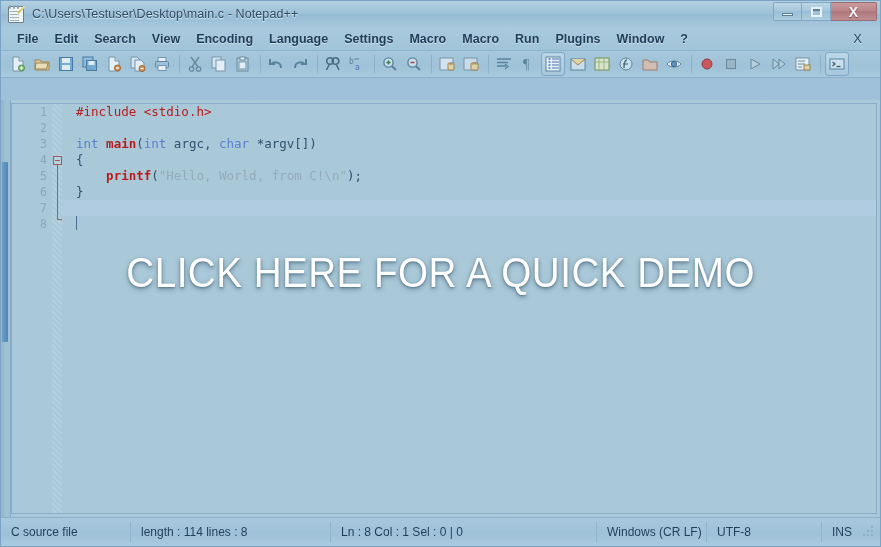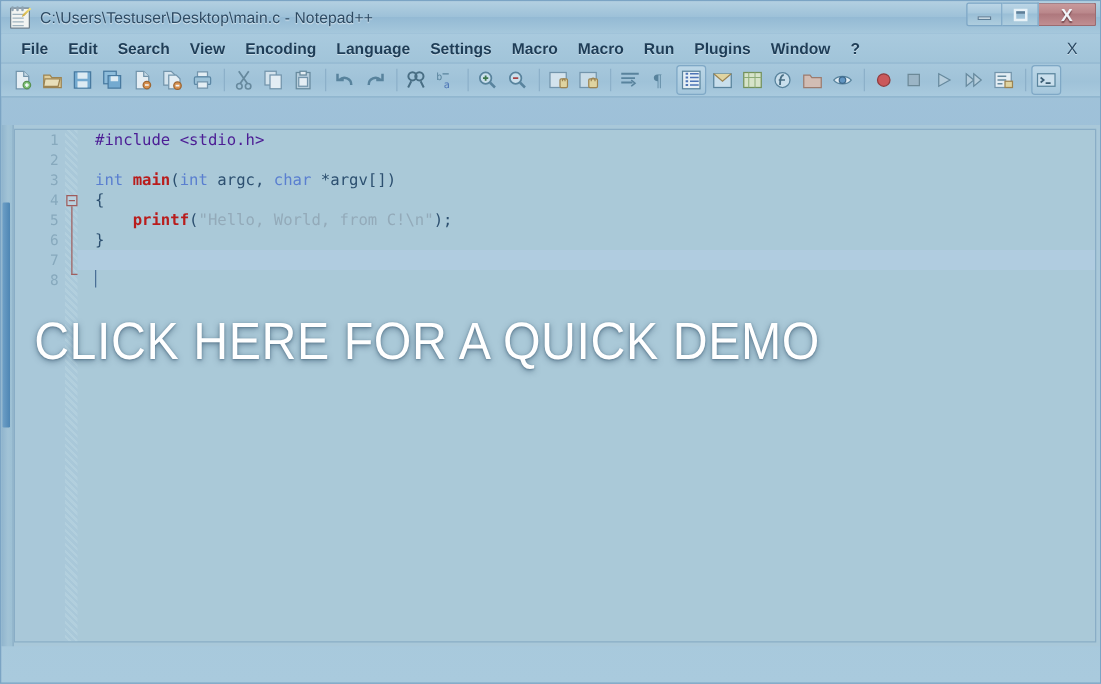--- a/index.html
+++ b/index.html
@@ -188,35 +188,35 @@
   }
   .fold-foot{
     position:absolute;left:45px;top:115px;width:5px;height:1px;background:#a06060;
   }
   .code{
     position:absolute;left:50px;top:0;right:0;height:100%;
     font-family:"DejaVu Sans Mono",monospace;font-size:12.5px;
   }
   .cl{height:16px;line-height:16px;padding-left:14px;white-space:pre;color:#3a5e78;}
   .cl.cur{background:#b0cce0;}
-  .tok-pre{color:#4c1d95;}
+  .tok-pre{color:#b91c1c;}
   .tok-kw{color:#5a7fd0;}
   .tok-fn{color:#b91c1c;font-weight:bold;}
   .tok-id{color:#2d5070;}
   .tok-str{color:#93aab9;}
   .tok-num{color:#c8a05a;}
   .tok-pun{color:#2d5070;}
   .caret{
     position:absolute;left:64px;top:112px;width:1px;height:14px;background:#4a6f96;
   }
 
   
   .overlay{
     position:absolute;left:0;top:244px;width:881px;height:58px;
-    display:flex;align-items:center;justify-content:flex-start;pointer-events:none;
+    display:flex;align-items:center;justify-content:center;pointer-events:none;
   }
   .overlay span{
     font-family:"Liberation Sans",sans-serif;
     font-size:42px;font-weight:400;color:#ffffff;letter-spacing:.5px;
     transform:scaleX(.92);
     text-shadow:0 2px 5px rgba(40,70,95,.55),0 1px 2px rgba(40,70,95,.45);
     white-space:nowrap;
   }
 
   
@@ -547,13 +547,29 @@
           <div class="cl cur">&nbsp;</div>
         </div>
       <div class="caret"></div>
     </div>
   </div>
 
   <div class="overlay">
     <span>CLICK HERE FOR A QUICK DEMO</span>
   </div>
 
+  <div class="statusbar">
+    <div class="st-cell" style="width:130px">C source file</div>
+    <div class="st-cell" style="width:200px">length : 114    lines : 8</div>
+    <div class="st-cell" style="width:266px">Ln : 8    Col : 1    Sel : 0 | 0</div>
+    <div class="st-cell" style="width:110px">Windows (CR LF)</div>
+    <div class="st-cell" style="width:115px">UTF-8</div>
+    <div class="st-cell" style="border-right:none">INS</div>
+    <div class="st-grip">
+      <i style="left:9px;top:9px"></i>
+        <i style="left:5px;top:9px"></i>
+        <i style="left:9px;top:5px"></i>
+        <i style="left:1px;top:9px"></i>
+        <i style="left:5px;top:5px"></i>
+        <i style="left:9px;top:1px"></i>
+    </div>
+  </div>
 </div>
 
 </body></html>

